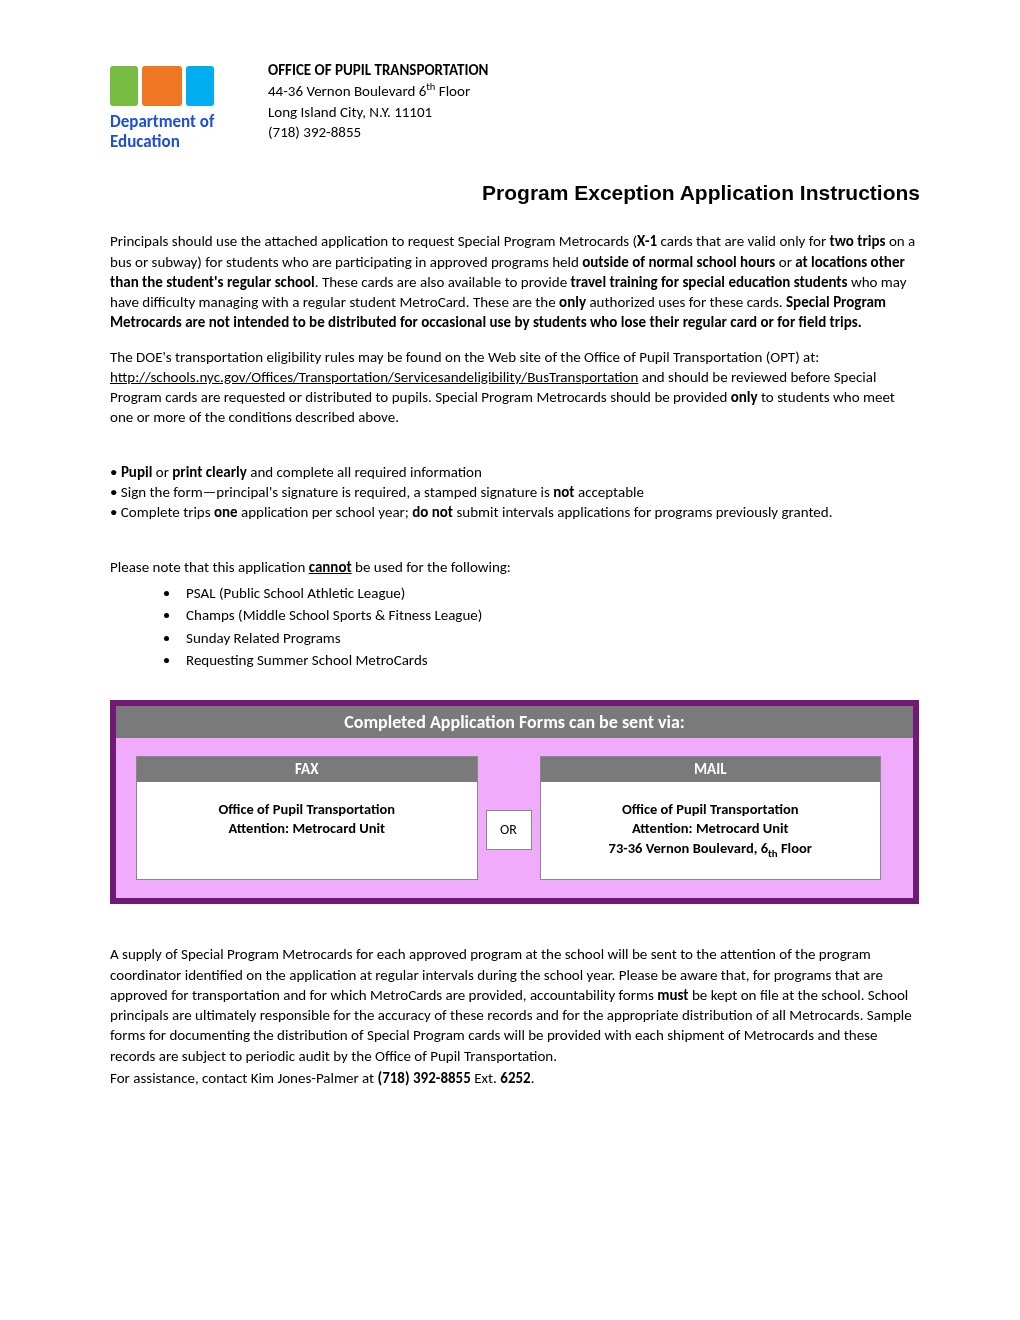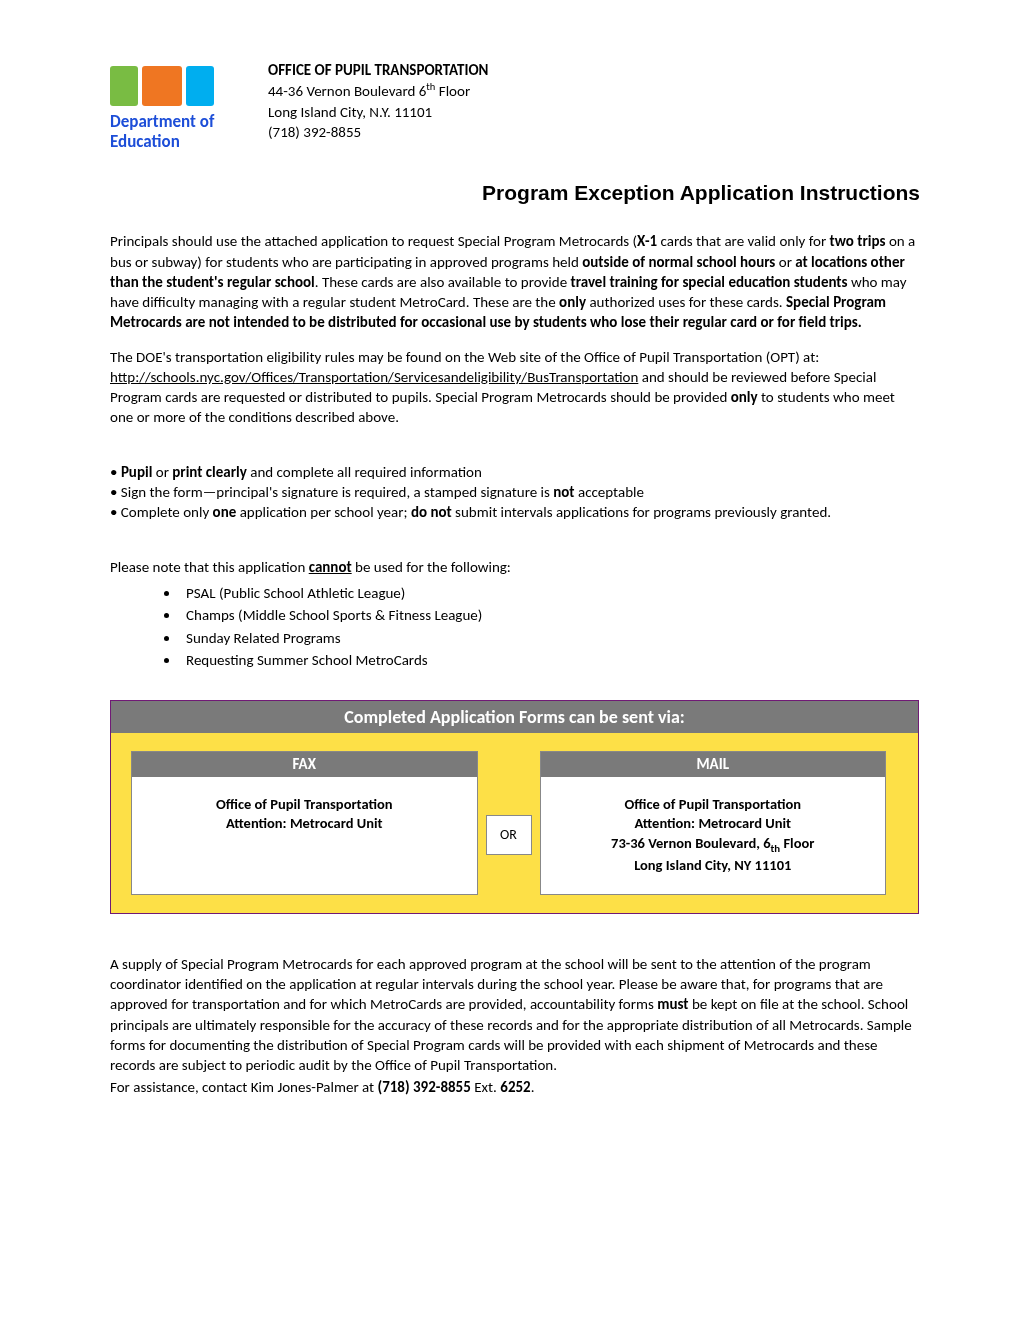--- a/index.html
+++ b/index.html
@@ -66,22 +66,22 @@
   .link { text-decoration: underline; }
   .tips { margin: 0 0 14px 0; padding: 0; }
   .tips div { margin: 0; }
   .restrict-list {
     margin: 6px 0 30px 0;
     padding-left: 70px;
     list-style: disc;
   }
   .restrict-list li { padding-left: 6px; margin: 2px 0; }
   .send-box {
-    border: 1px solid #701a75;
-    background: #fde047;
+    border: 6px solid #701a75;
+    background: #f0abfc;
     padding: 0 0 18px 0;
     margin: 0 1px 40px 0;
   }
   .send-header {
     background: #7a7a7a;
     color: #fff;
     font-weight: bold;
     font-size: 18px;
     text-align: center;
     padding: 4px 0;
@@ -164,21 +164,21 @@
   <p class="para">
     <span>The DOE's transportation eligibility rules may be found on the Web site of the Office of Pupil Transportation (OPT) at: </span><span class="link">http://schools.nyc.gov/Offices/Transportation/Servicesandeligibility/BusTransportation</span><span> and should be reviewed before Special Program cards are requested or distributed to pupils. Special Program Metrocards should be provided </span><b>only</b><span> to students who meet one or more of the conditions described above.</span>
   </p>
 
   <br>
 
 
   <div class="tips">
     <div><span>• </span><b>Pupil</b><span> or </span><b>print clearly</b><span> and complete all required information</span></div>
     <div><span>• Sign the form—principal's signature is required, a stamped signature is </span><b>not</b><span> acceptable</span></div>
-    <div><span>• Complete only </span><b>one</b><span> application per school year; </span><b>do not</b><span> submit intervals applications for programs previously granted.</span></div>
+    <div><span>• Complete trips </span><b>one</b><span> application per school year; </span><b>do not</b><span> submit intervals applications for programs previously granted.</span></div>
   </div>
 
   <br>
 
   <p class="para-tight">
     <span>Please note that this application </span><b><u>cannot</u></b><span> be used for the following:</span>
   </p>
 
   <ul class="restrict-list">
     <li>PSAL (Public School Athletic League)</li>
@@ -197,21 +197,20 @@
           <div>Attention: Metrocard Unit</div>
         </div>
       </div>
       <div class="or-cell">OR</div>
       <div class="send-col">
         <div class="send-col-head">MAIL</div>
         <div class="send-col-body">
           <div>Office of Pupil Transportation</div>
           <div>Attention: Metrocard Unit</div>
           <div><span>73-36 Vernon Boulevard, 6</span><span class="small-sub">th</span><span> Floor</span></div>
-          <div>Long Island City, NY 11101</div>
         </div>
       </div>
     </div>
   </div>
 
   <p class="para-tight">
     <span>A supply of Special Program Metrocards for each approved program at the school will be sent to the attention of the program coordinator identified on the application at regular intervals during the school year. Please be aware that, for programs that are approved for transportation and for which MetroCards are provided, accountability forms </span><b>must</b><span> be kept on file at the school. School principals are ultimately responsible for the accuracy of these records and for the appropriate distribution of all Metrocards. Sample forms for documenting the distribution of Special Program cards will be provided with each shipment of Metrocards and these records are subject to periodic audit by the Office of Pupil Transportation.</span>
   </p>
   <p class="para-tight">
     <span>For assistance, contact Kim Jones-Palmer at </span><b>(718) 392-8855</b><span> Ext. </span><b>6252</b><span>.</span>

